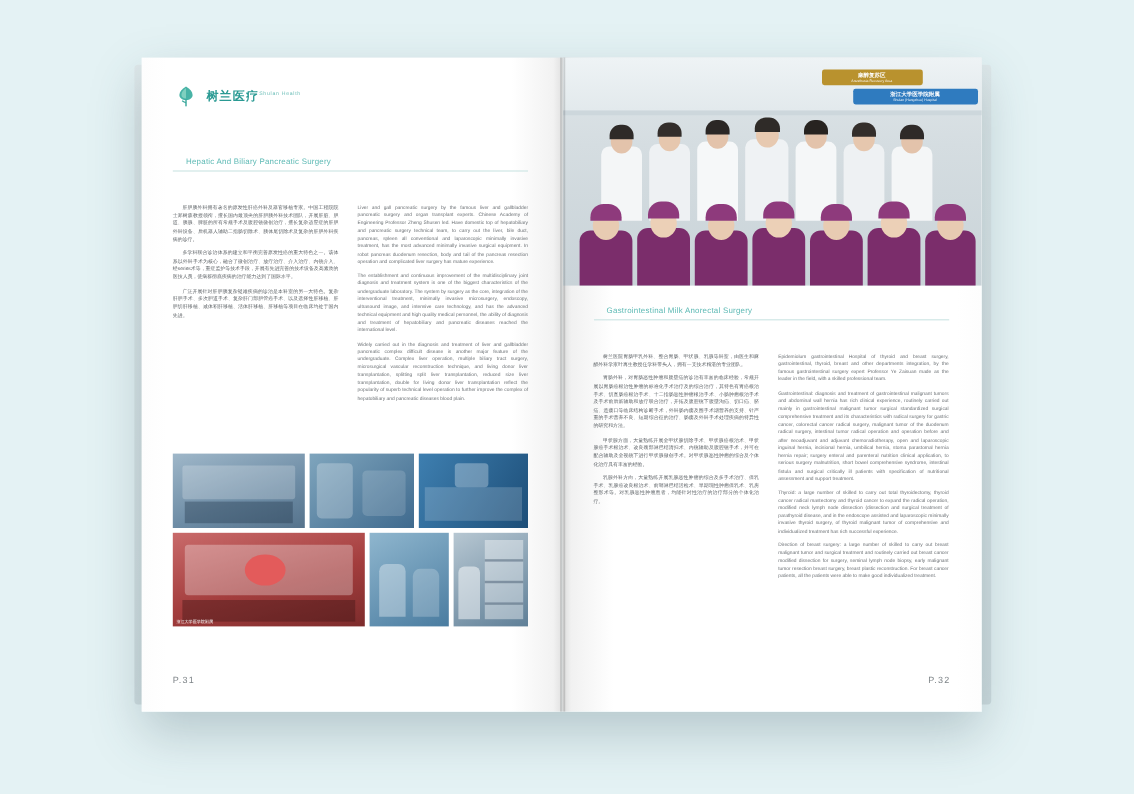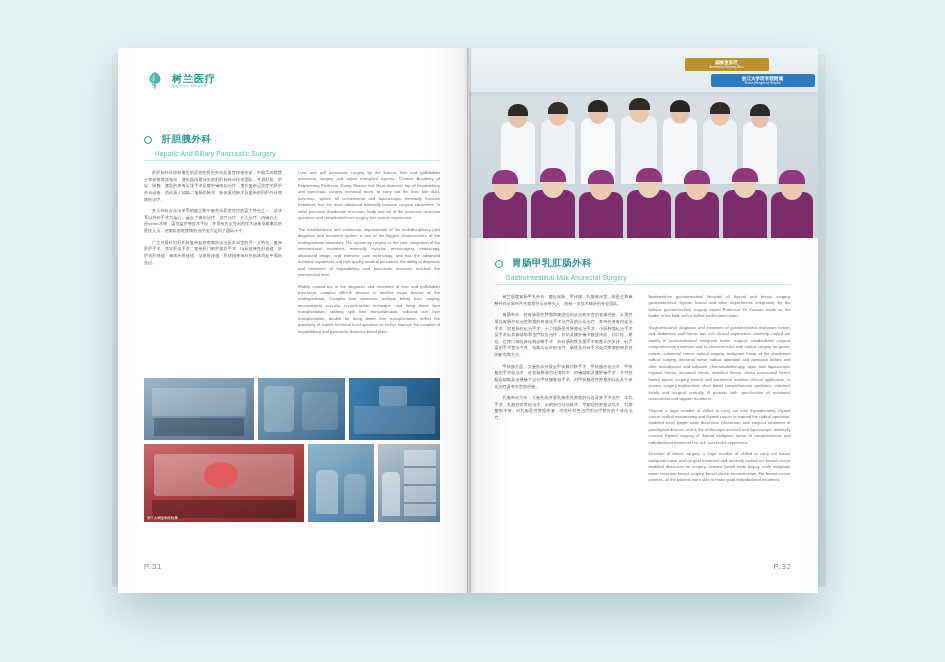--- a/index.html
+++ b/index.html
@@ -44,21 +44,21 @@
   }
   #stack-left{left:112px;border-radius:3px 0 0 3px;}
   #stack-right{left:818px;border-radius:0 3px 3px 0;}
 
   
   .logo-wrap{
     position:absolute;left:26px;top:22px;display:flex;align-items:center;gap:6px;
   }
   .logo-mark{width:22px;height:22px;position:relative;}
   .logo-mark svg{display:block}
-  .logo-txt{display:flex;flex-direction:column;line-height:1.05;}
+  .logo-txt{display:flex;flex-direction:row;line-height:1.05;}
   .logo-cn{font-size:10px;color:#2a9a93;letter-spacing:1px;font-weight:bold;}
   .logo-en{font-size:4.3px;color:#6bbdb7;letter-spacing:.6px;}
 
   .sec-head{position:absolute;left:26px;}
   .sec-head .bullet{
     display:inline-block;width:6px;height:6px;border:1.2px solid #2a9a93;border-radius:50%;
     margin-right:5px;vertical-align:middle;
   }
   .sec-cn{font-size:9.5px;color:#2a9a93;font-weight:bold;letter-spacing:.5px;display:inline-block;vertical-align:middle;}
   .sec-en{font-size:6.6px;color:#5cb9b4;margin-top:2px;margin-left:11px;letter-spacing:.2px;}
@@ -118,24 +118,20 @@
           <path d="M10.9 15.6 C9.6 15.1 8.6 14.6 7.8 13.9" stroke="#3aa79b" stroke-width="1" fill="none"></path>
         </svg>
       </span>
       <span class="logo-txt">
         <span class="logo-cn">树兰医疗</span>
         <span class="logo-en">Shulan Health</span>
       </span>
     </div>
 
     <div class="sec-head" style="top:82px;">
-      <div>
-        <span class="bullet"></span>
-        <span class="sec-cn">肝胆胰外科</span>
-      </div>
       <div class="sec-en">Hepatic And Biliary Pancreatic Surgery</div>
       <div class="sec-rule"></div>
     </div>
 
     <div class="col-cn" style="left:26px;top:122px;width:138px;">
       <p>肝胆胰外科拥有著名的原发性肝癌外科及器官移植专家。中国工程院院士郑树森教授领衔，擅长国内最顶尖的肝胆胰外科技术团队，开展肝脏、胆道、胰腺、脾脏的所有常规手术及腹腔镜微创治疗，擅长复杂适应症的肝胆外科设备、后机器人辅助二指肠切除术、胰体尾切除术及复杂的肝胆外科疾病的诊疗。</p>
       <p>多学科联合诊治体系的建立和平衡完善原发性癌的重大特色之一。该体系以外科手术为核心，融合了微创治疗、放疗治疗、介入治疗、内镜介入、经series术等，重症监护等技术手段，开展有先进完善的技术设备及高素质的医技人员，使病群彻底疾病的治疗能力达到了国际水平。</p>
       <p>广泛开展针对肝胆胰复杂疑难疾病的诊治是本科室的另一大特色。复杂肝胆手术、多次胆道手术、复杂肝门部胆管癌手术、以及选择性肝移植、肝胆切肝移植、减体积肝移植、活体肝移植、肝移植等项目在临床均处于国内先进。</p>
     </div>
 
@@ -251,24 +247,20 @@
         <div style="position:absolute;left:251px;top:8px;width:22px;height:24px;border-radius:50%;background:#ecd0b7;"></div>
         <div style="position:absolute;left:249px;top:2px;width:26px;height:14px;border-radius:11px 11px 0 0;background:#8e3a7c;"></div>
 
         <div style="position:absolute;left:288px;top:26px;width:42px;height:52px;background:#7b2d6b;border-radius:9px 9px 0 0;"></div>
         <div style="position:absolute;left:298px;top:10px;width:22px;height:24px;border-radius:50%;background:#e8cbb2;"></div>
         <div style="position:absolute;left:296px;top:4px;width:26px;height:14px;border-radius:11px 11px 0 0;background:#8e3a7c;"></div>
       </div>
     </div>
 
     <div class="sec-head" style="top:206px;">
-      <div>
-        <span class="bullet"></span>
-        <span class="sec-cn">胃肠甲乳肛肠外科</span>
-      </div>
       <div class="sec-en">Gastrointestinal Milk Anorectal Surgery</div>
       <div class="sec-rule"></div>
     </div>
 
     <div class="col-cn" style="left:26px;top:246px;width:138px;">
       <p>树兰医院胃肠甲乳外科、整合胃肠、甲状腺、乳腺等科室，由医生和麻醉外科学家叶再生教授任学科带头人，拥有一支技术精湛的专业团队。</p>
       <p>胃肠外科，对胃肠恶性肿瘤和腹壁疝的诊治有丰富的临床经验，常规开展以胃肠癌根治性肿瘤的标准化手术治疗及的综合治疗，其特色有胃癌根治手术、切直肠癌根治手术、十二指肠恶性肿瘤根治手术、小肠肿瘤根治手术及手术前后新辅助和放疗联合治疗，开拓及腹腔镜下腹壁沟疝、切口疝、脐疝、造瘘口等临床结构诊断手术，外科肠内瘘及围手术期营养的支持、针严重的手术营养不良、短期综合征的治疗、肠瘘及外科手术处理疾病的特异性的研究和方法。</p>
       <p>甲状腺方面，大量熟练开展全甲状腺切除手术、甲状腺癌根治术、甲状腺癌手术根治术、改良颈部淋巴结清扫术、内镜辅助及腹腔镜手术，并可在配合辅助及全视镜下进行甲状腺微创手术。对甲状腺恶性肿瘤的综合及个体化治疗具有丰富的经验。</p>
       <p>乳腺外科方向，大量熟练开展乳腺恶性肿瘤的综合及多手术治疗、保乳手术、乳腺癌改良根治术、前哨淋巴结活检术、早期现性肿瘤保乳术、乳房整形术等。对乳腺恶性肿瘤患者，均能针对性治疗的治疗部分的个体化治疗。</p>
     </div>

